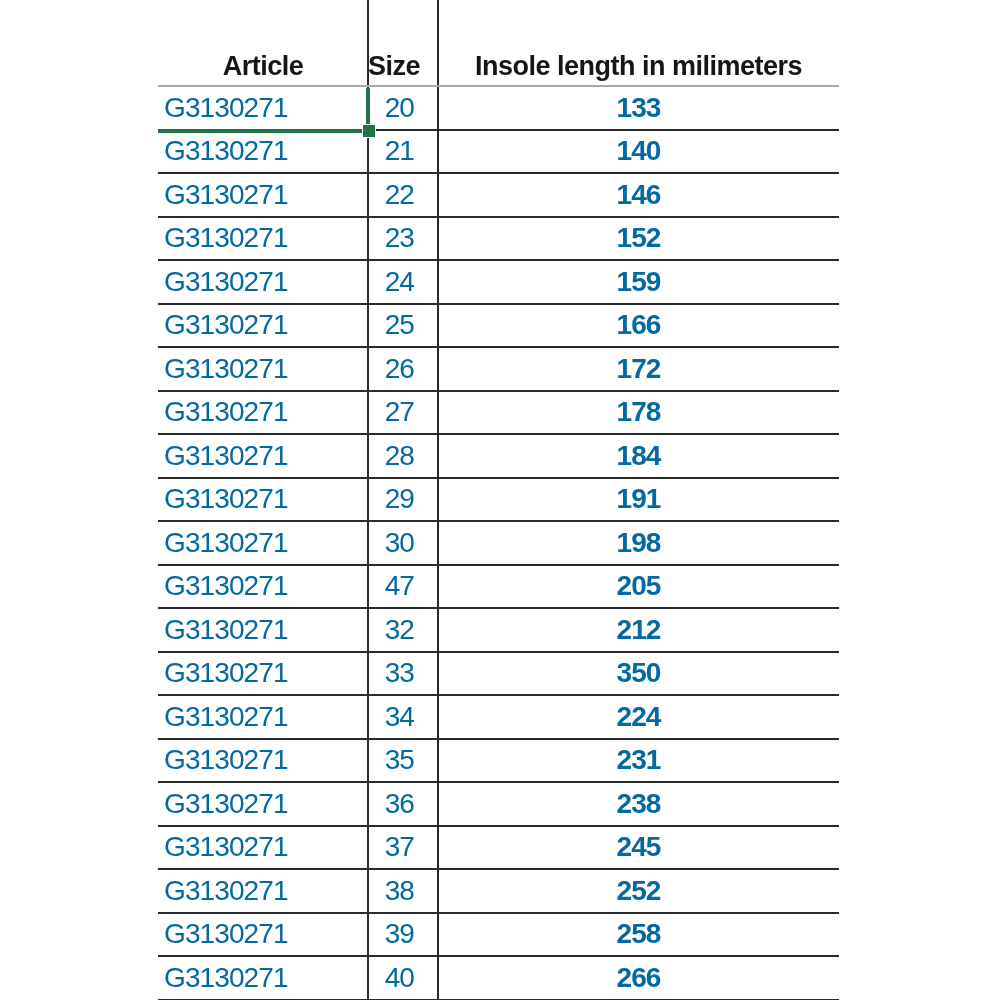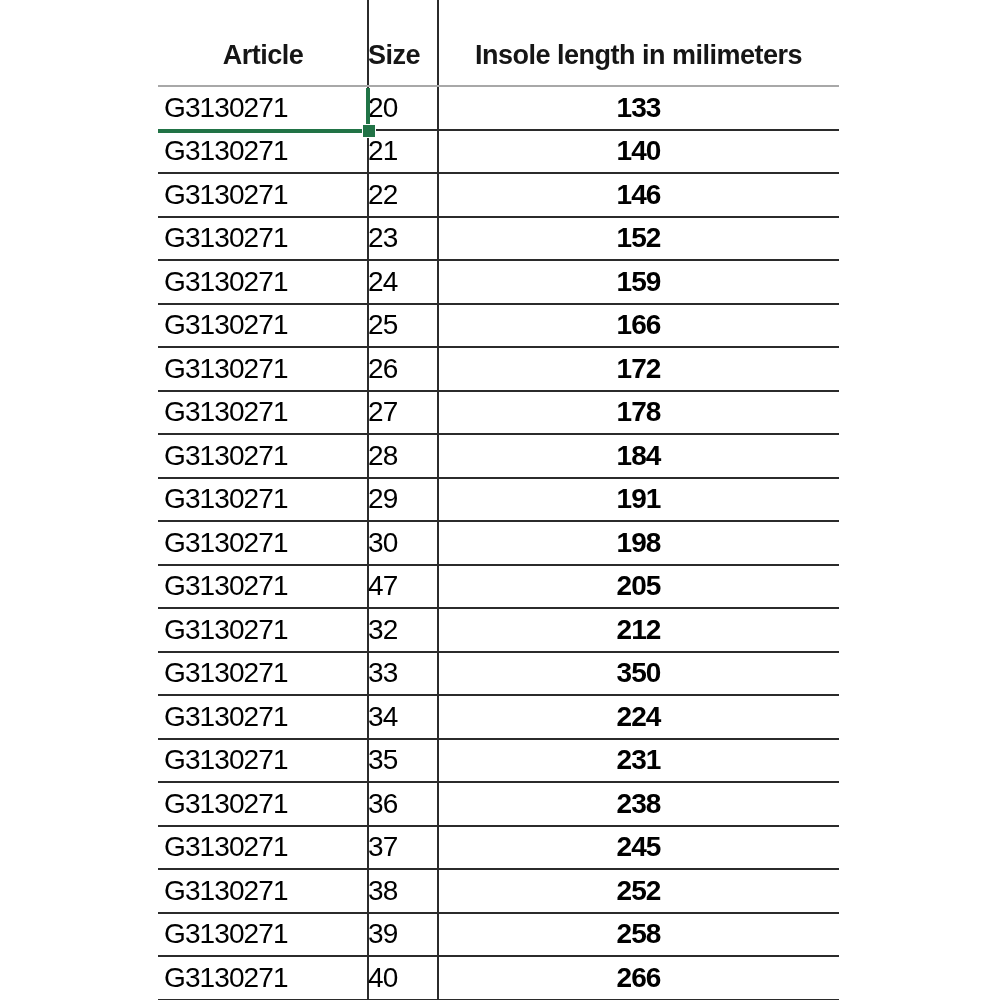--- a/index.html
+++ b/index.html
@@ -39,32 +39,32 @@
   }
   .header-row {
     height: 87px;
     align-items: end;
     border-bottom: 2px solid #a8a8a8;
     font-weight: bold;
     font-size: 27px;
     letter-spacing: -0.5px;
     color: #161616;
   }
-  .header-row .cell { padding-bottom: 14px; }
+  .header-row .cell { padding-bottom: 3px; }
   .data-row {
     height: 43.5px;
     align-items: center;
     border-bottom: 2px solid #2b2b2b;
     font-size: 28px;
     letter-spacing: -0.9px;
-    color: #000000;
+    color: #0369a1;
   }
   .cell { white-space: nowrap; overflow: visible; }
   .c-article { text-align: left;  padding-left: 6px; }
-  .c-size    { text-align: left; padding-right: 3px; }
+  .c-size    { text-align: right; padding-right: 24px; }
   .c-insole  { text-align: center; font-weight: bold; }
   .h-article { text-align: center; }
   .h-size    { }
   .h-insole  { text-align: center; }
 
   
   .sel-right {
     position: absolute;
     left: 366px;
     top: 88px;

